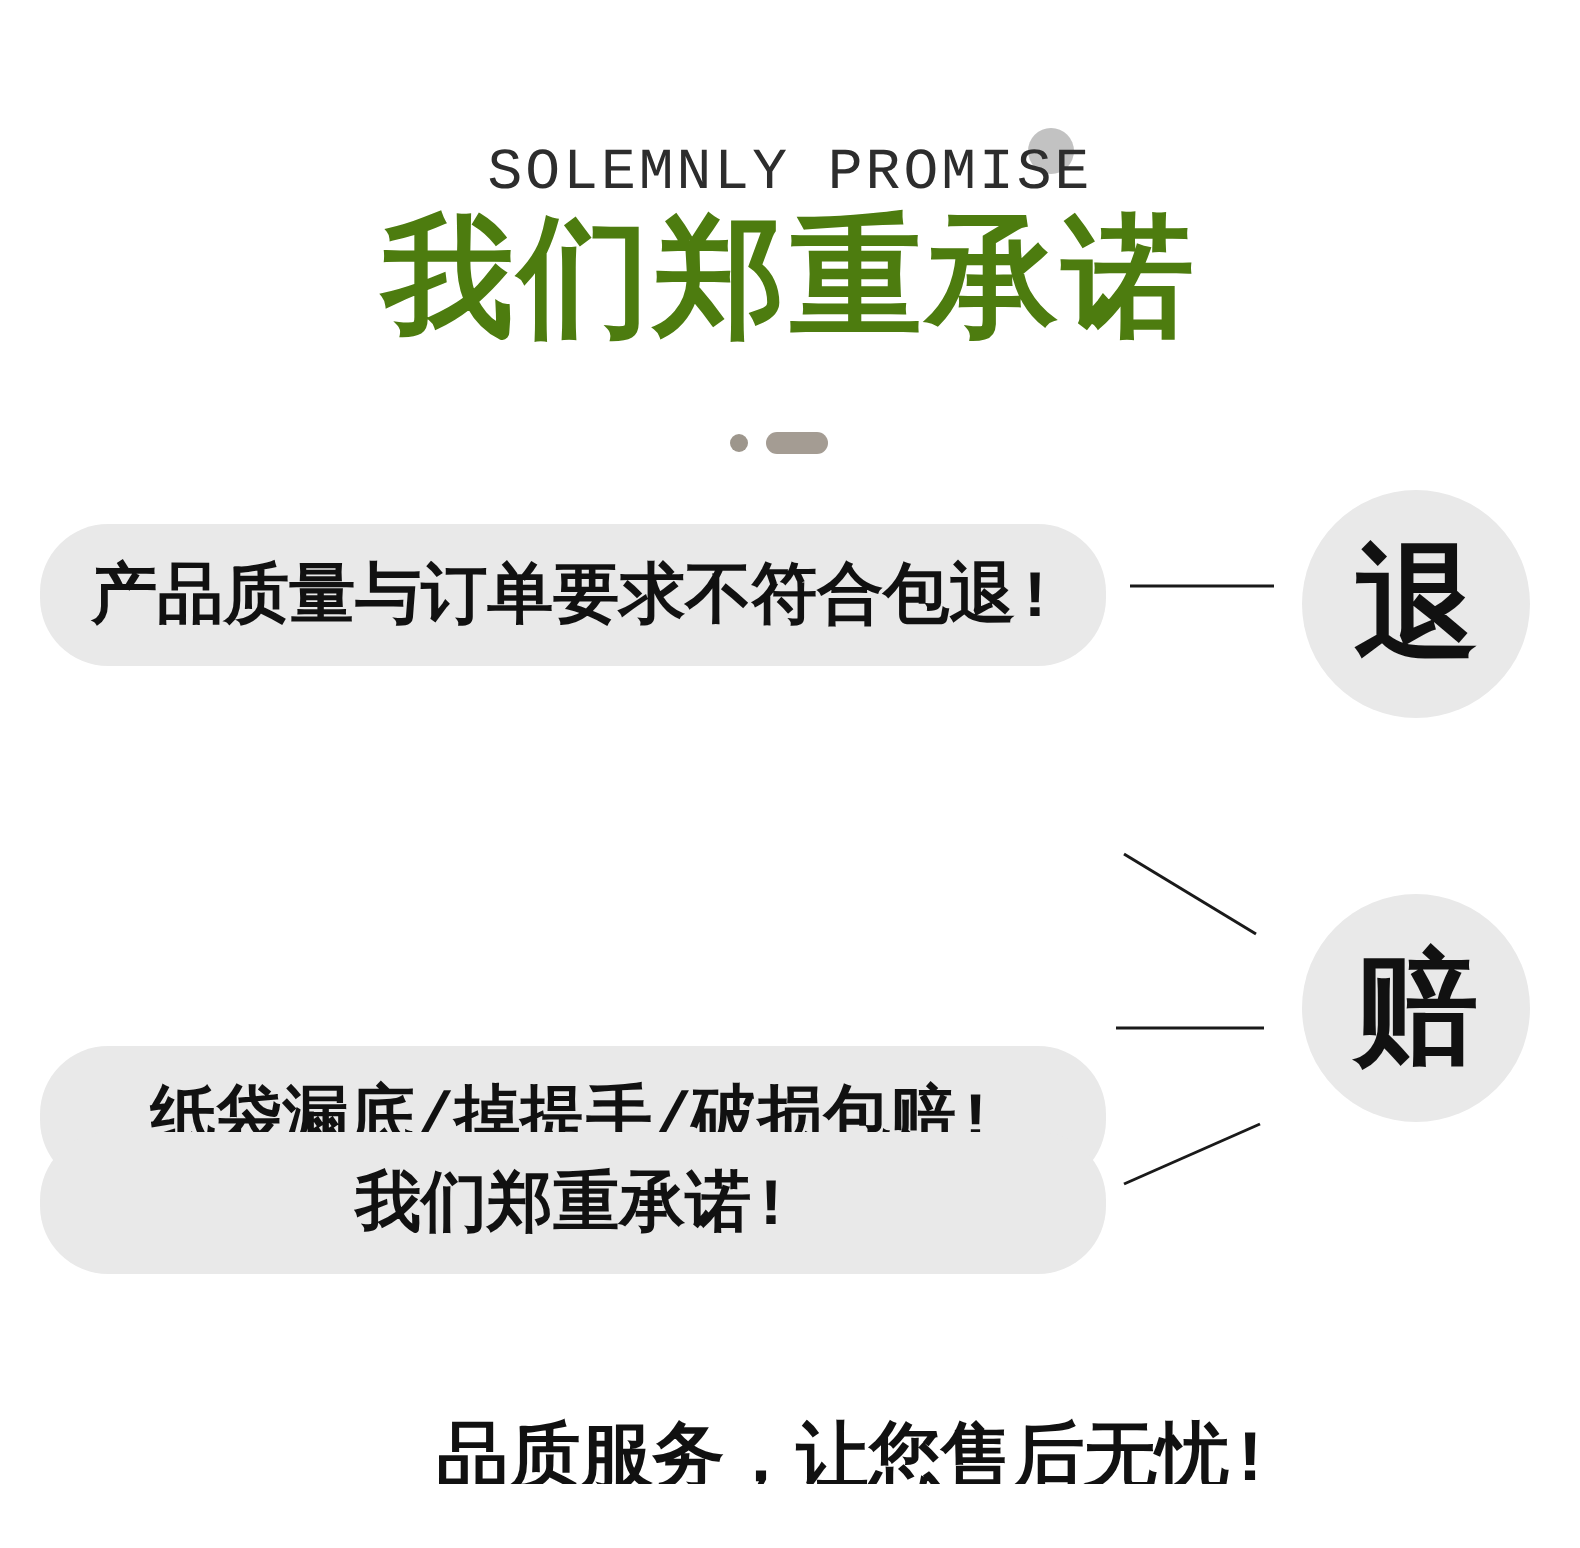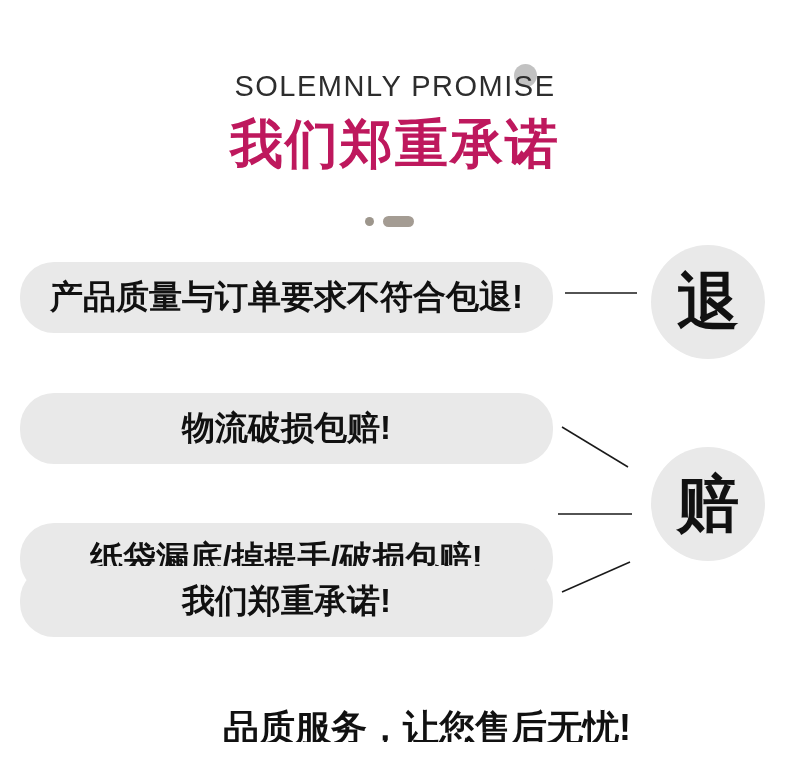--- a/index.html
+++ b/index.html
@@ -2,21 +2,21 @@
 <html><head>
 <meta charset="utf-8">
 <style>
   html, body { margin: 0; padding: 0; background: #ffffff; }
   .page {
     position: relative;
     width: 790px;
     height: 742px;
     background: #ffffff;
     overflow: hidden;
-    font-family: Liberation Sans, sans-serif;
+    font-family: Liberation Mono, monospace;
   }
 
   
   .subtitle-dot {
     position: absolute;
     left: 514px; top: 64px;
     width: 23px; height: 23px;
     border-radius: 50%;
     background: #c2c2c2;
     z-index: 1;
@@ -31,25 +31,25 @@
     font-weight: 500;
     color: #2d2d2d;
     z-index: 2;
   }
   .title {
     position: absolute;
     left: 0; top: 104px;
     width: 100%;
     margin: 0;
     text-align: center;
-    font-size: 53px;
+    font-size: 66px;
     line-height: 80px;
     font-weight: 900;
     letter-spacing: 2px;
-    color: #be185d;
+    color: #4d7c0f;
     z-index: 2;
   }
   .divider-dot {
     position: absolute;
     left: 365px; top: 217px;
     width: 9px; height: 9px;
     border-radius: 50%;
     background: #9d968c;
   }
   .divider-bar {
@@ -135,23 +135,20 @@
     <line x1="562" y1="592" x2="630" y2="562" stroke="#1a1a1a" stroke-width="1.5"></line>
   </svg>
 
   <div class="pill pill-1">
     <span>产品质量与订单要求不符合包退!</span>
   </div>
   <div class="badge badge-refund">
     <span>退</span>
   </div>
 
-  <div class="pill pill-2">
-    <span>物流破损包赔!</span>
-  </div>
   <div class="pill pill-3">
     <span>纸袋漏底/掉提手/破损包赔!</span>
   </div>
   <div class="pill pill-4">
     <span>我们郑重承诺!</span>
   </div>
   <div class="badge badge-comp">
     <span>赔</span>
   </div>
 

